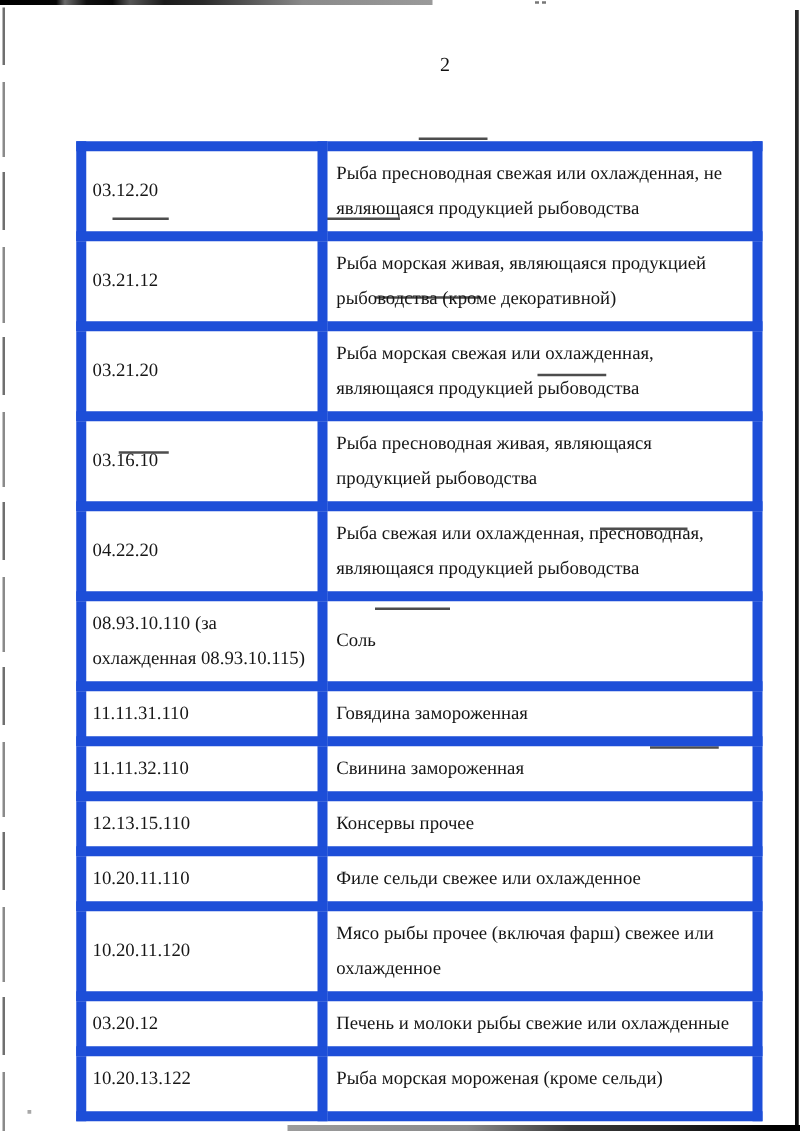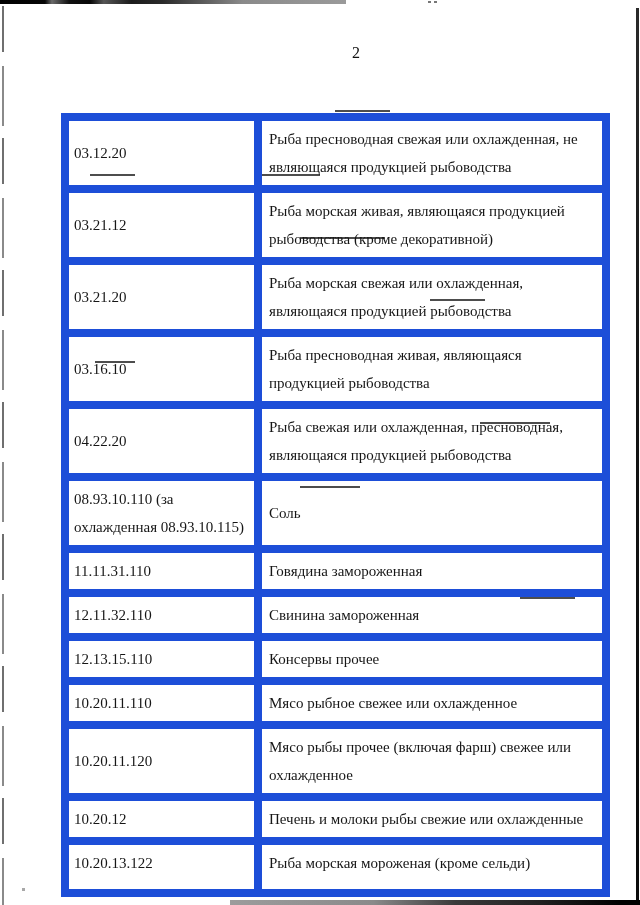--- a/index.html
+++ b/index.html
@@ -143,37 +143,37 @@
       </tr>
       <tr>
         <td class="code">08.93.10.110 (за охлажденная 08.93.10.115)</td>
         <td class="desc">Соль</td>
       </tr>
       <tr>
         <td class="code">11.11.31.110</td>
         <td class="desc">Говядина замороженная</td>
       </tr>
       <tr>
-        <td class="code">12.11.32.110</td>
+        <td class="code">11.11.32.110</td>
         <td class="desc">Свинина замороженная</td>
       </tr>
       <tr>
         <td class="code">12.13.15.110</td>
         <td class="desc">Консервы прочее</td>
       </tr>
       <tr>
         <td class="code">10.20.11.110</td>
-        <td class="desc">Мясо рыбное свежее или охлажденное</td>
+        <td class="desc">Филе сельди свежее или охлажденное</td>
       </tr>
       <tr>
         <td class="code">10.20.11.120</td>
         <td class="desc">Мясо рыбы прочее (включая фарш) свежее или охлажденное</td>
       </tr>
       <tr>
-        <td class="code">10.20.12</td>
+        <td class="code">03.20.12</td>
         <td class="desc">Печень и молоки рыбы свежие или охлажденные</td>
       </tr>
       <tr>
         <td class="code">10.20.13.122</td>
         <td class="desc">Рыба морская мороженая (кроме сельди)</td>
       </tr>
     </tbody>
 </table>
 
 </body></html>

